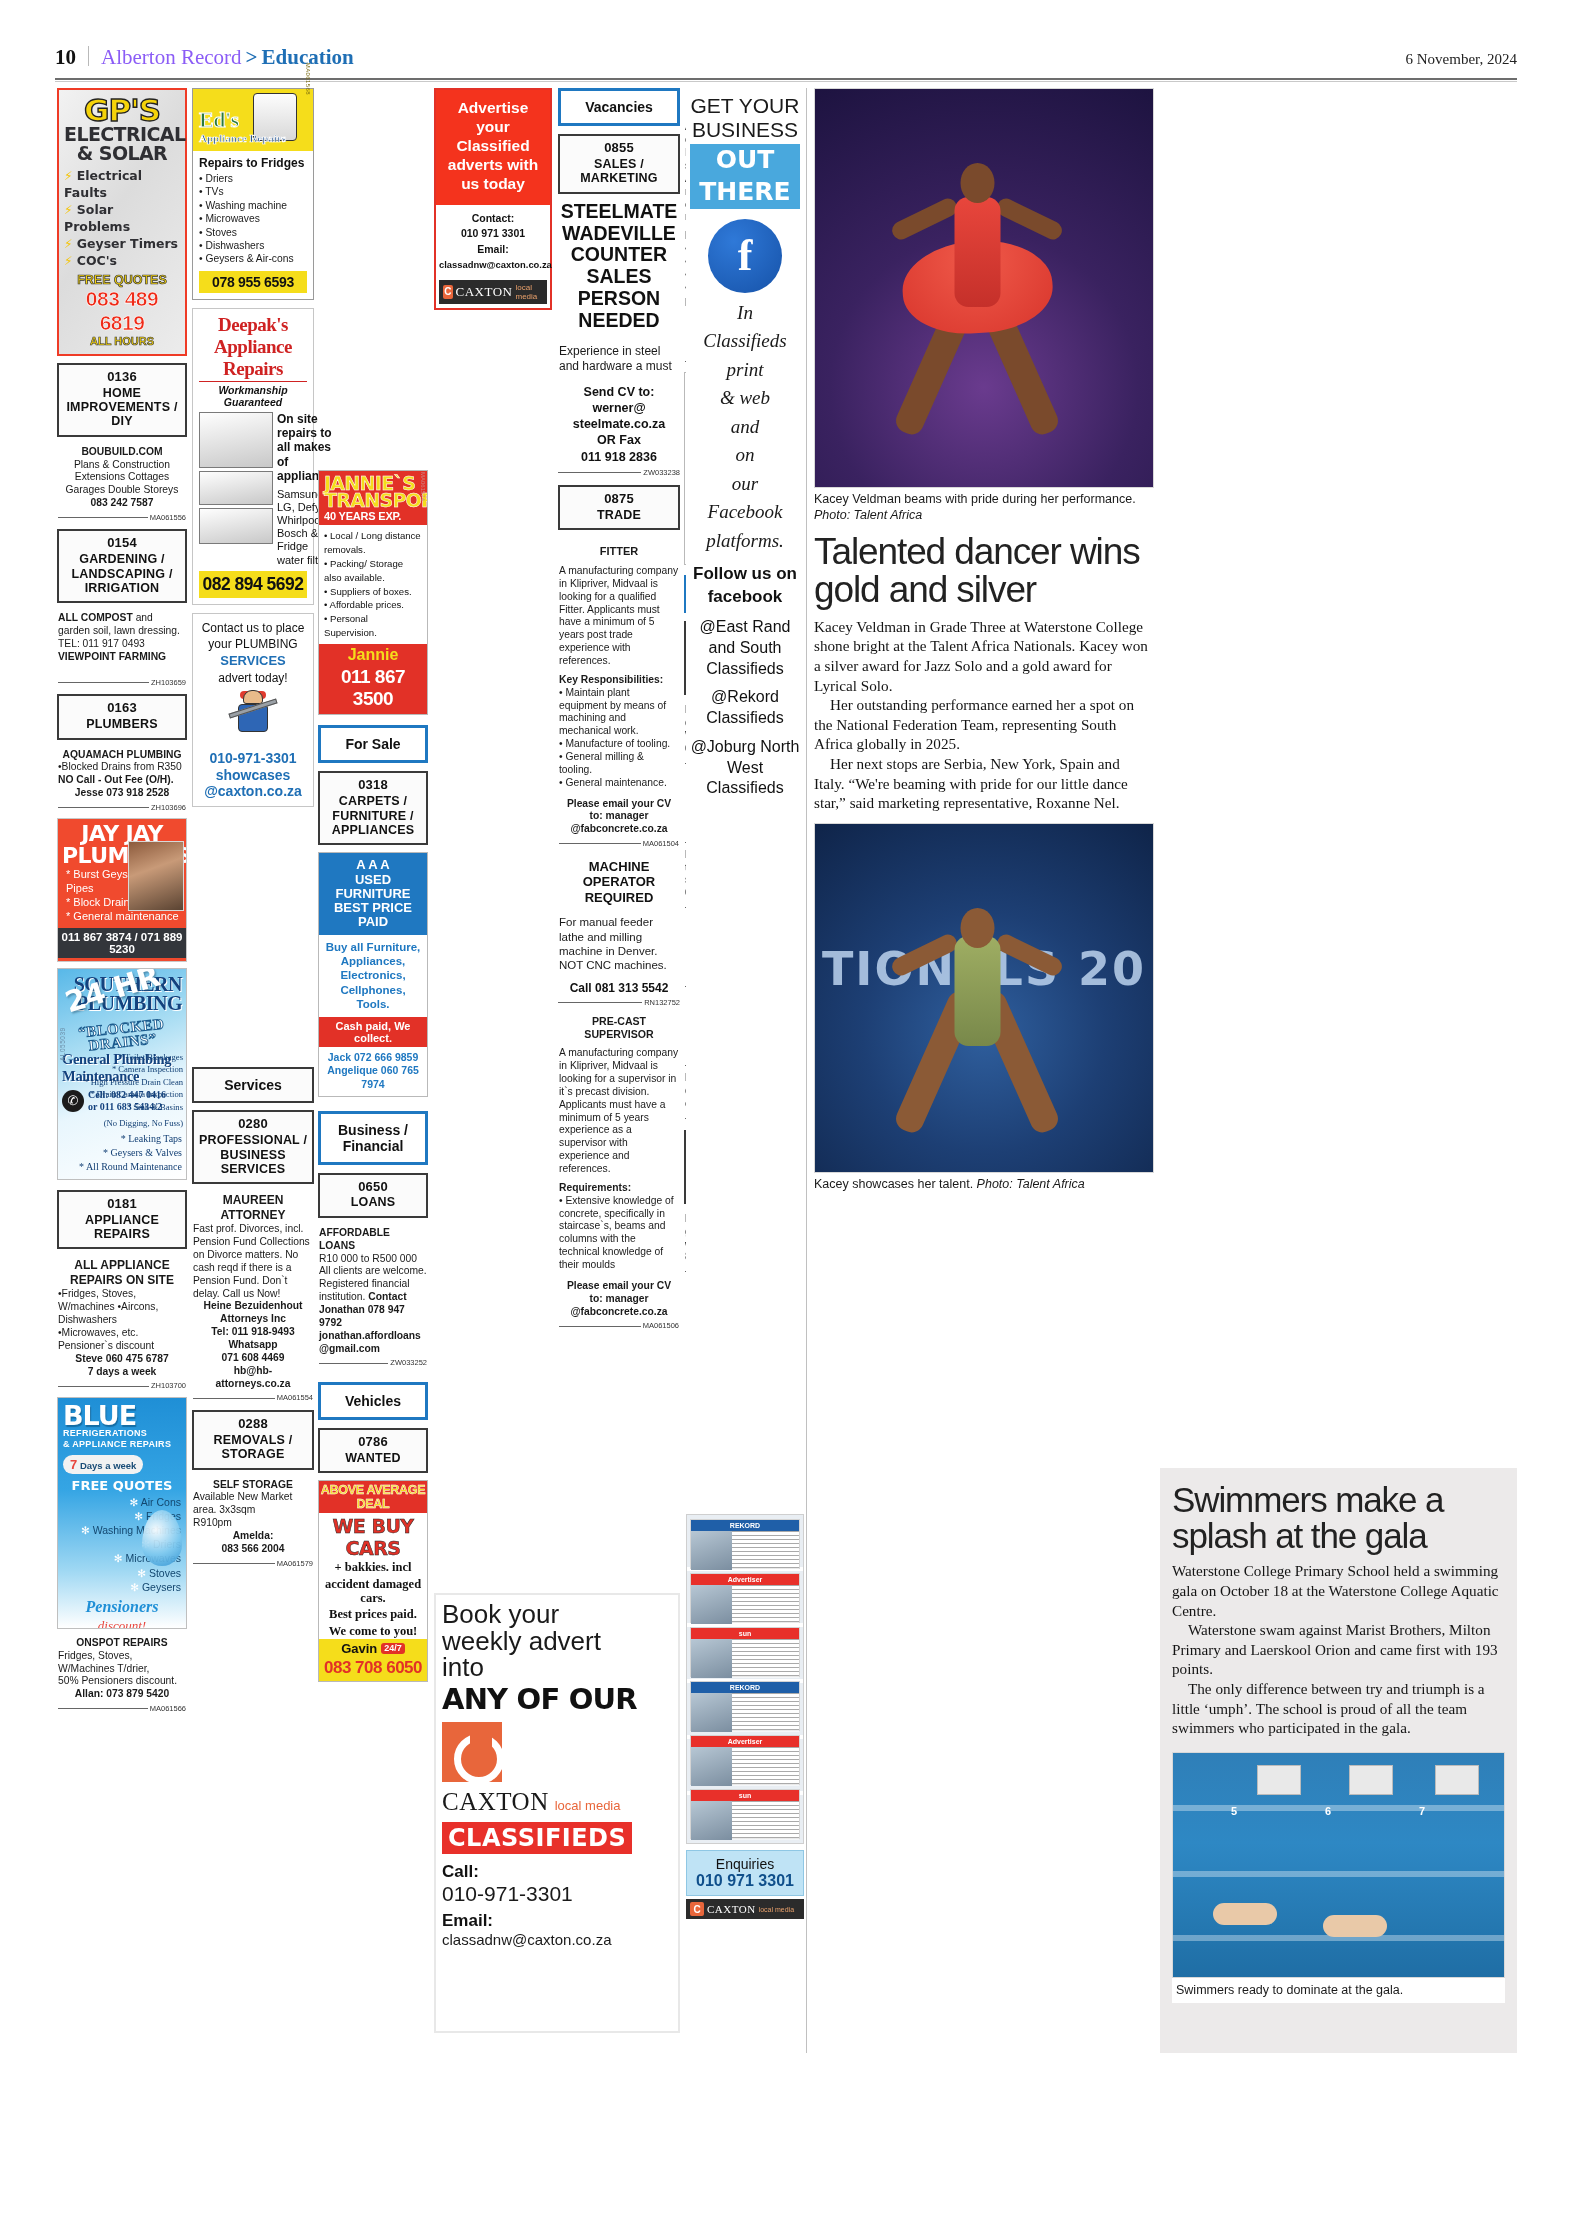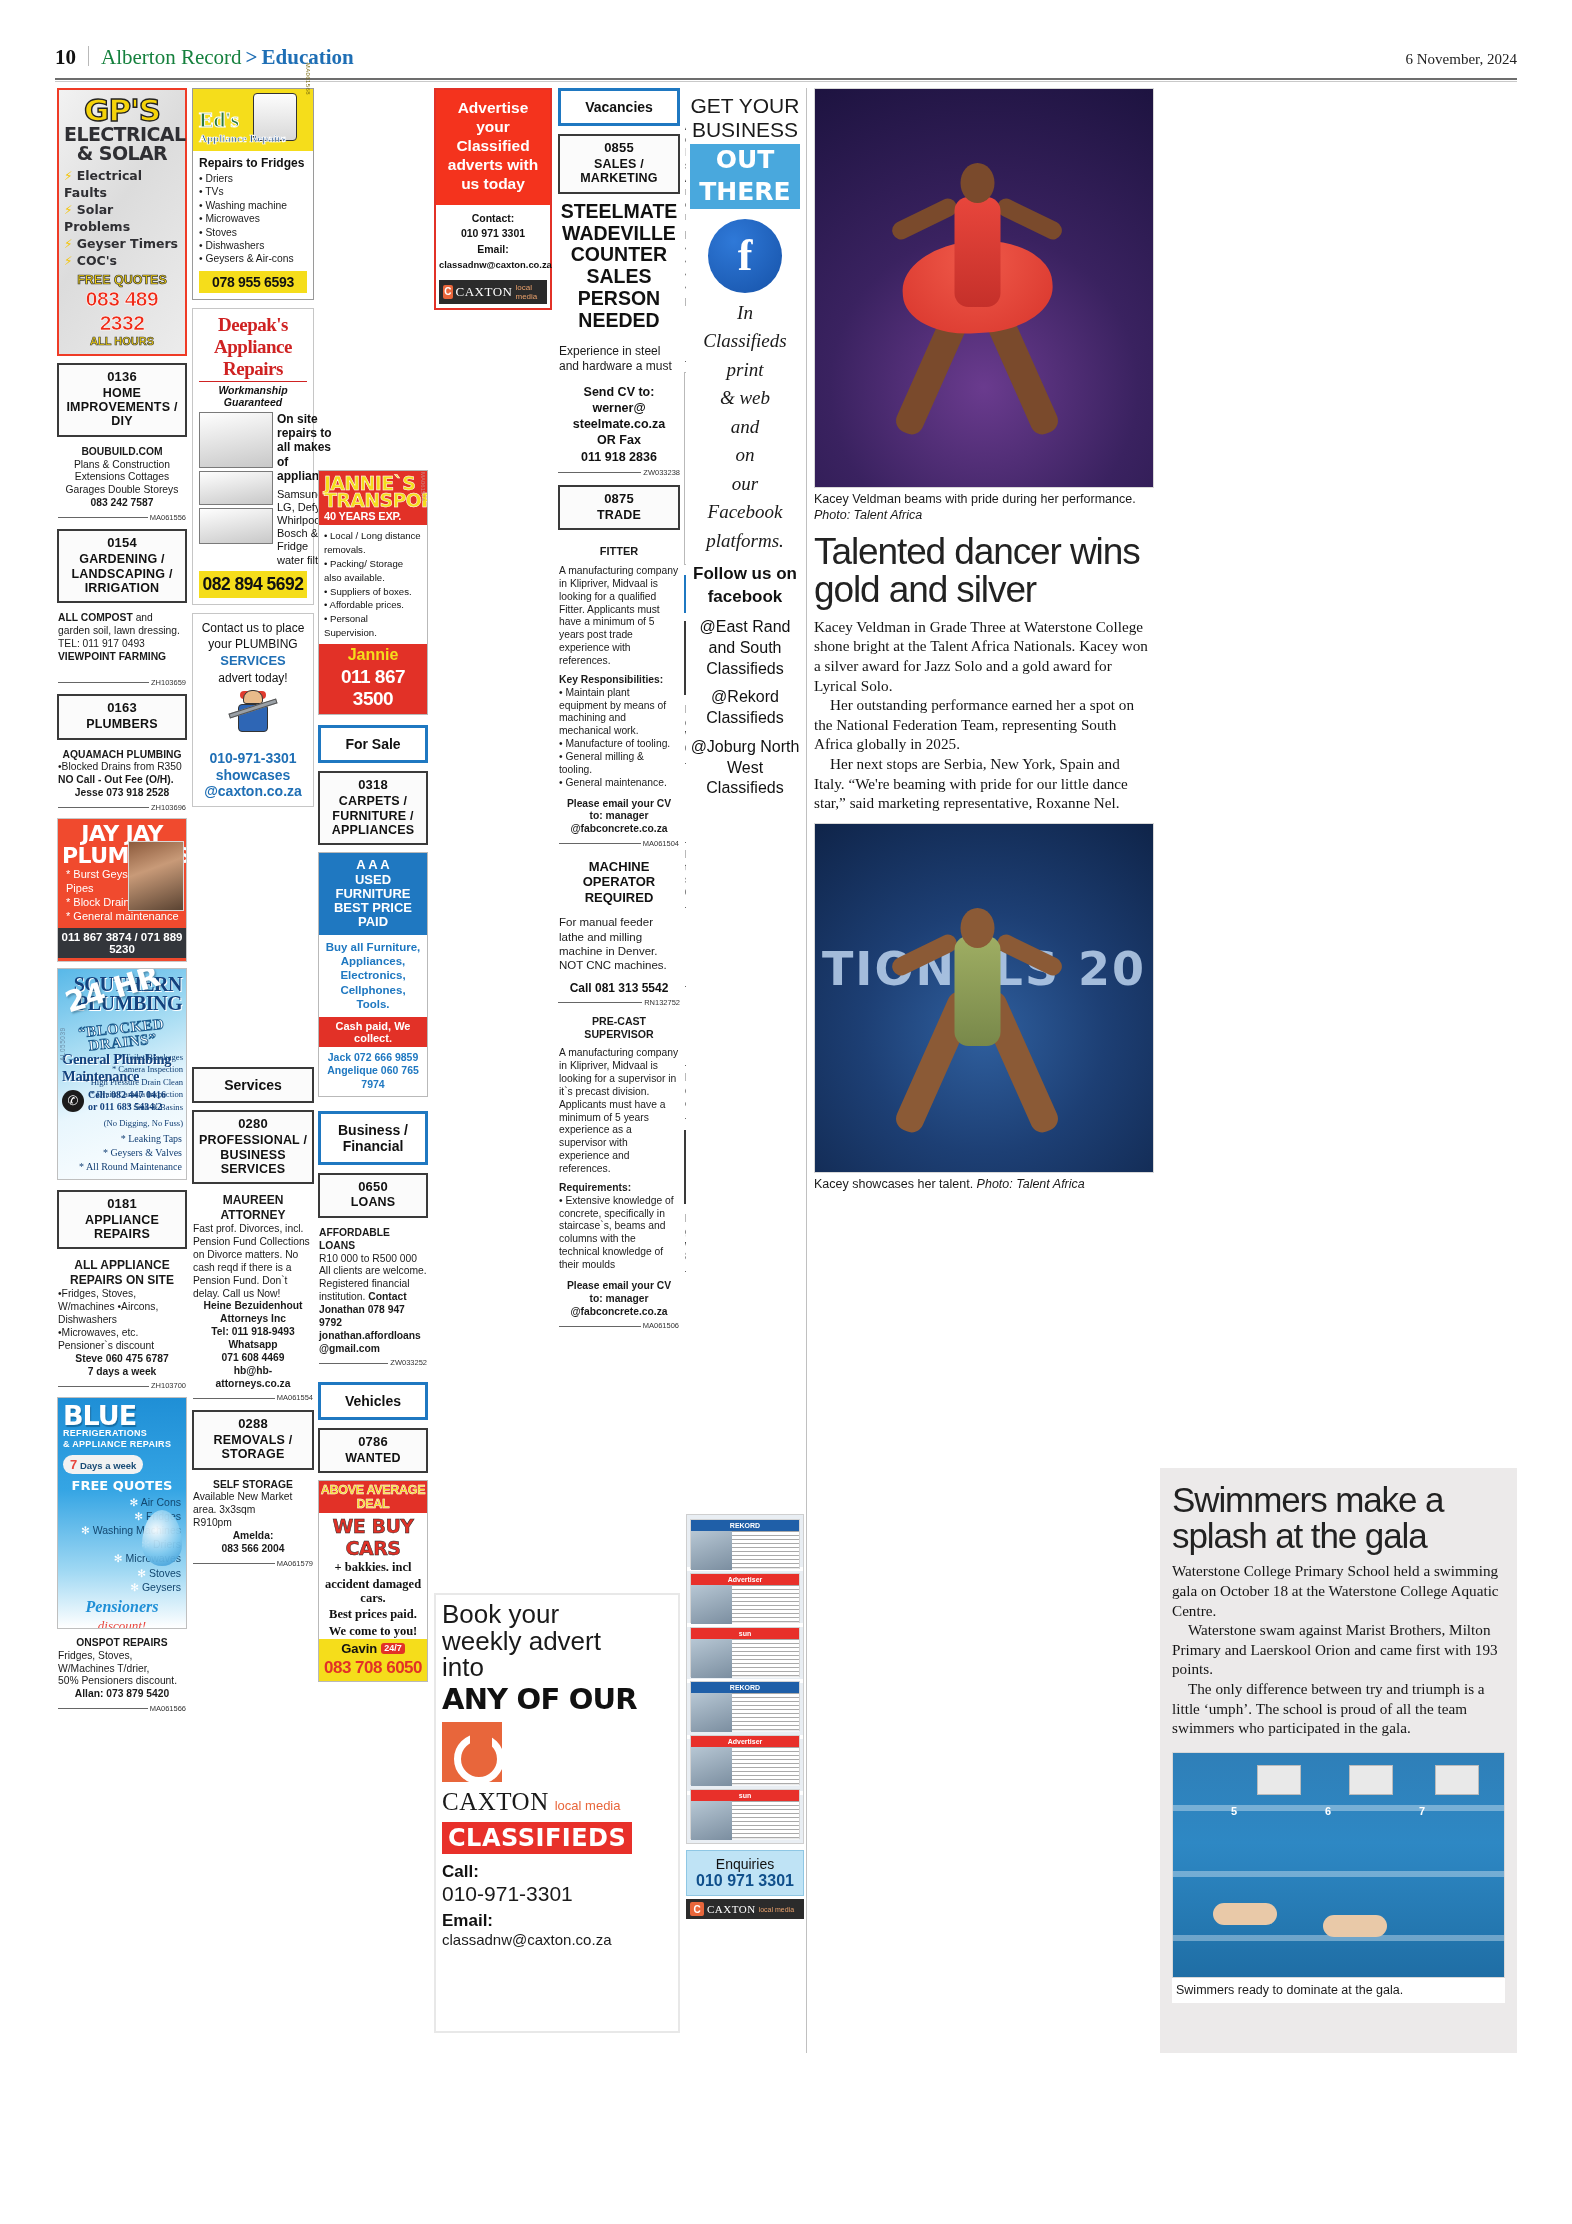--- a/index.html
+++ b/index.html
@@ -14,21 +14,21 @@
   }
   .page { position:relative; width:1380px; height:2224px; padding:0; }
 
   
   .masthead {
     position:absolute; left:55px; top:44px; width:1462px; height:34px;
     display:flex; align-items:baseline;
   }
   .mast-page { font-family:"Liberation Serif",serif; font-weight:bold; font-size:21px; color:#111; }
   .mast-sep { width:1px; height:20px; background:#b9b9b9; margin:0 12px; display:inline-block; position:relative; top:2px;}
-  .mast-title { font-family:"Liberation Serif",serif; font-size:21px; color:#15803d; }
+  .mast-title { font-family:"Liberation Serif",serif; font-size:21px; color:#8b5cf6; }
   .mast-arrow { color:#1f6fb5; font-weight:bold; font-size:21px; margin:0 4px; font-family:"Liberation Serif",serif;}
   .mast-sect { color:#1f6fb5; font-weight:bold; font-size:21px; font-family:"Liberation Serif",serif;}
   .mast-date { margin-left:auto; font-family:"Liberation Serif",serif; font-size:15px; color:#222; }
   .mast-rule { position:absolute; left:55px; top:78px; width:1462px; height:2px; background:#6d6d6d; }
   .mast-rule2 { position:absolute; left:55px; top:81px; width:1462px; height:1px; background:#c9c9c9; }
 
   
   .col { position:absolute; top:88px; }
   .c1 { left:57px;  width:130px; }
   .c2 { left:192px; width:122px; }
@@ -331,21 +331,21 @@
       <div class="gps-logo">GP'S</div>
       <div class="gps-sub">ELECTRICAL</div>
       <div class="gps-sub">&amp; SOLAR</div>
       <div style="margin-top:5px;">
         <div class="gps-li"><span class="bolt">⚡</span> <span>Electrical Faults</span></div>
         <div class="gps-li"><span class="bolt">⚡</span> <span>Solar Problems</span></div>
         <div class="gps-li"><span class="bolt">⚡</span> <span>Geyser Timers</span></div>
         <div class="gps-li"><span class="bolt">⚡</span> <span>COC's</span></div>
       </div>
       <div class="gps-free">FREE QUOTES</div>
-      <div class="gps-tel">083 489 2332</div>
+      <div class="gps-tel">083 489 6819</div>
       <div class="gps-hrs">ALL HOURS</div>
     </div>
 
     <div class="catbox">
       <span class="num">0136</span>
       <span>HOME IMPROVEMENTS / DIY</span>
     </div>
 
     <div class="adtxt">
       <span class="ctr"><b>BOUBUILD.COM</b></span>

